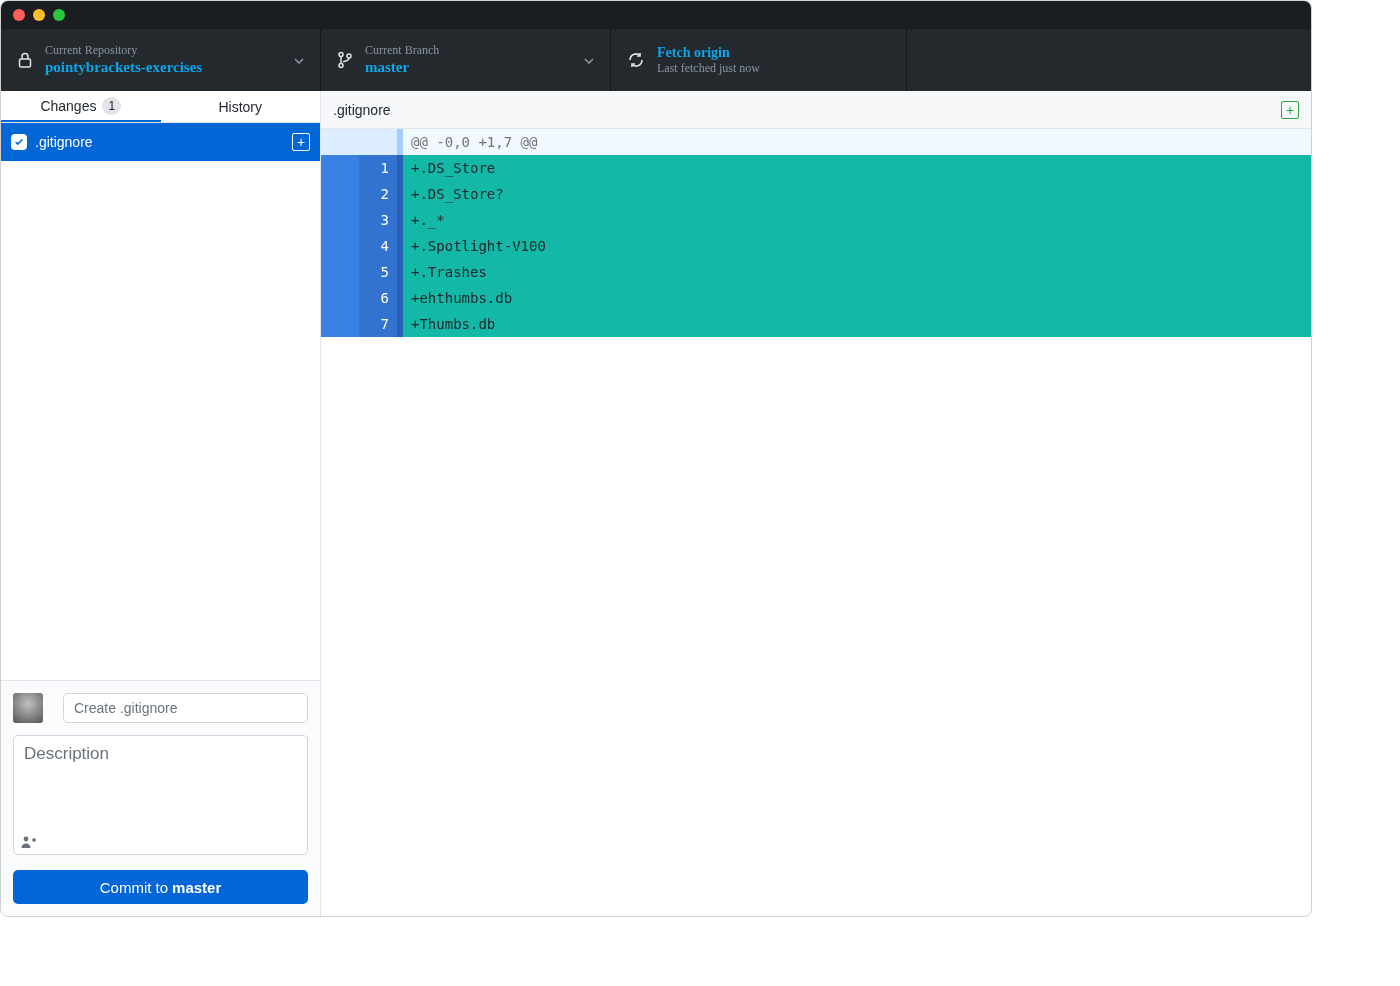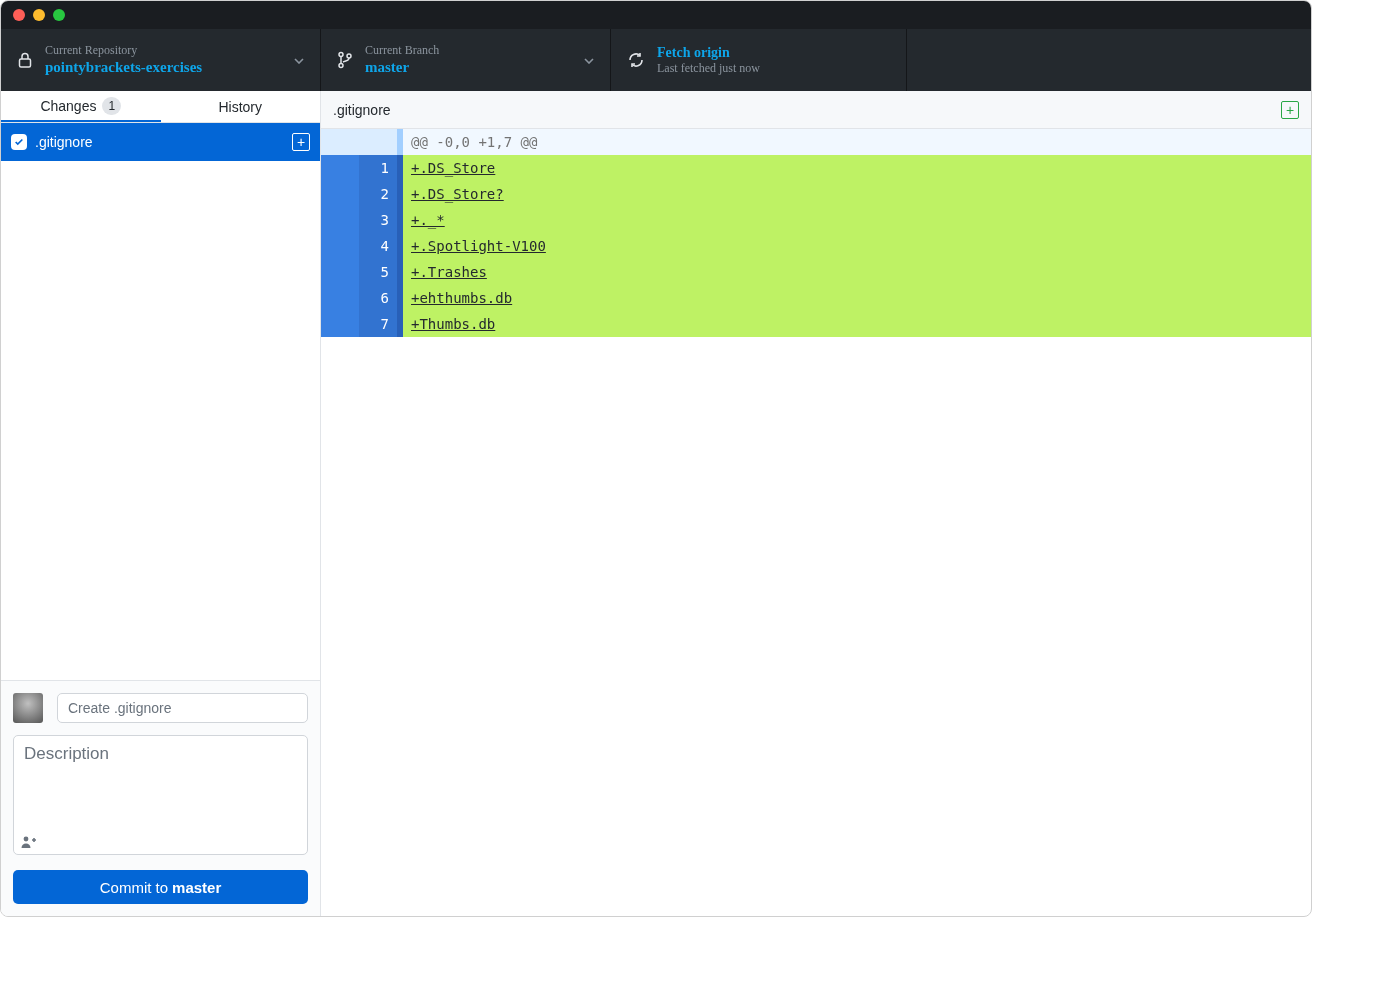--- a/index.html
+++ b/index.html
@@ -136,21 +136,21 @@
 }
 
 .commit-area {
   border-top: 1px solid #e1e4e8;
   padding: 12px;
   display: flex;
   flex-direction: column;
   gap: 12px;
   background: #fafbfc;
 }
-.commit-row1 { display:flex; gap:14px; align-items:center; }
+.commit-row1 { display:flex; gap:20px; align-items:center; }
 .avatar {
   width: 30px; height: 30px; border-radius: 3px; background:#6a737d;
   background-image: radial-gradient(circle at 50% 35%, #c0c0c0 0%, #555 100%);
 }
 .input {
   flex: 1;
   border: 1px solid #d1d5da;
   border-radius: 5px;
   background:#fff;
   font-size: 14px;
@@ -217,21 +217,21 @@
 .code { flex:1; padding-left: 8px; white-space: pre; color:#24292e; }
 
 .diff-row.hunk .gut-a { background:#dbedff; }
 .diff-row.hunk .gut-b { background:#dbedff; }
 .diff-row.hunk .stripe { background:#a2cfff; }
 .diff-row.hunk .code { background:#f1f8ff; color:#737373; }
 
 .diff-row.add .gut-a { background:#3880e2; }
 .diff-row.add .gut-b { background:#3273d0; color:#fff; }
 .diff-row.add .stripe { background:#2860b8; }
-.diff-row.add .code { background:#bef264;text-decoration:underline; }
+.diff-row.add .code { background:#14b8a6; }
 
 input, textarea { font-family: inherit; outline: none; }
 input::placeholder, textarea::placeholder { color:#6a737d; }
 </style>
 </head>
 <body>
 
 <div class="window">
 
   <div class="titlebar">

